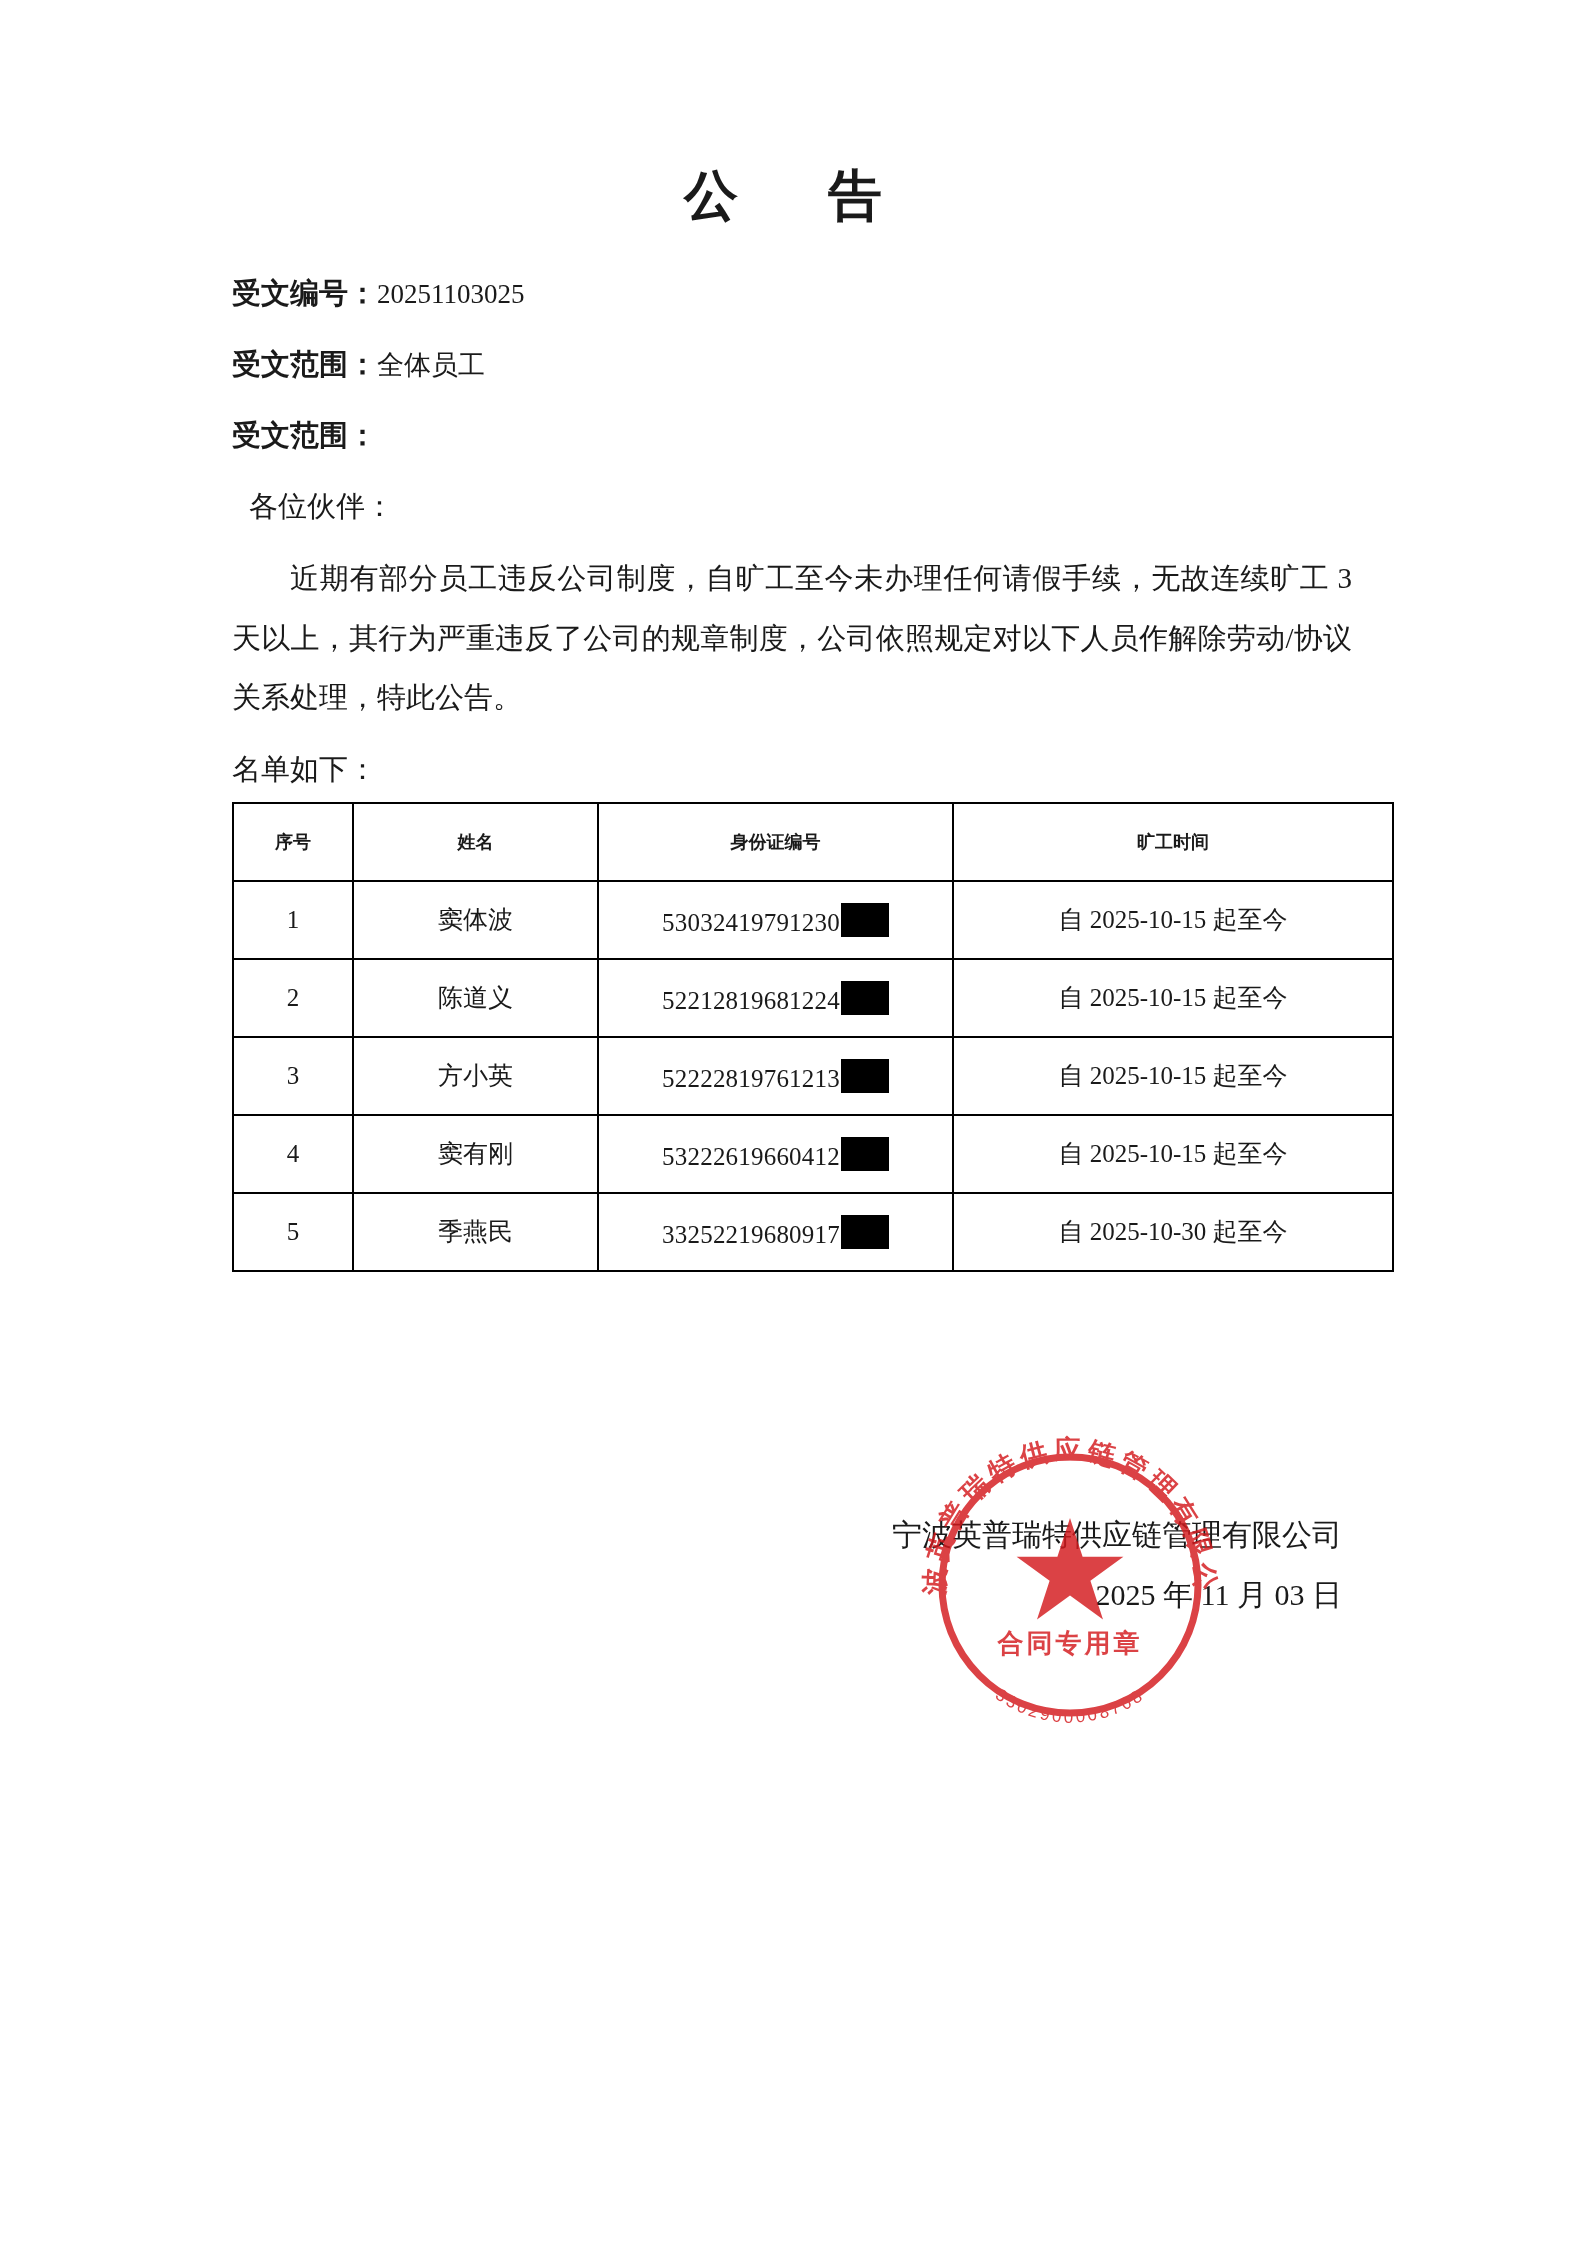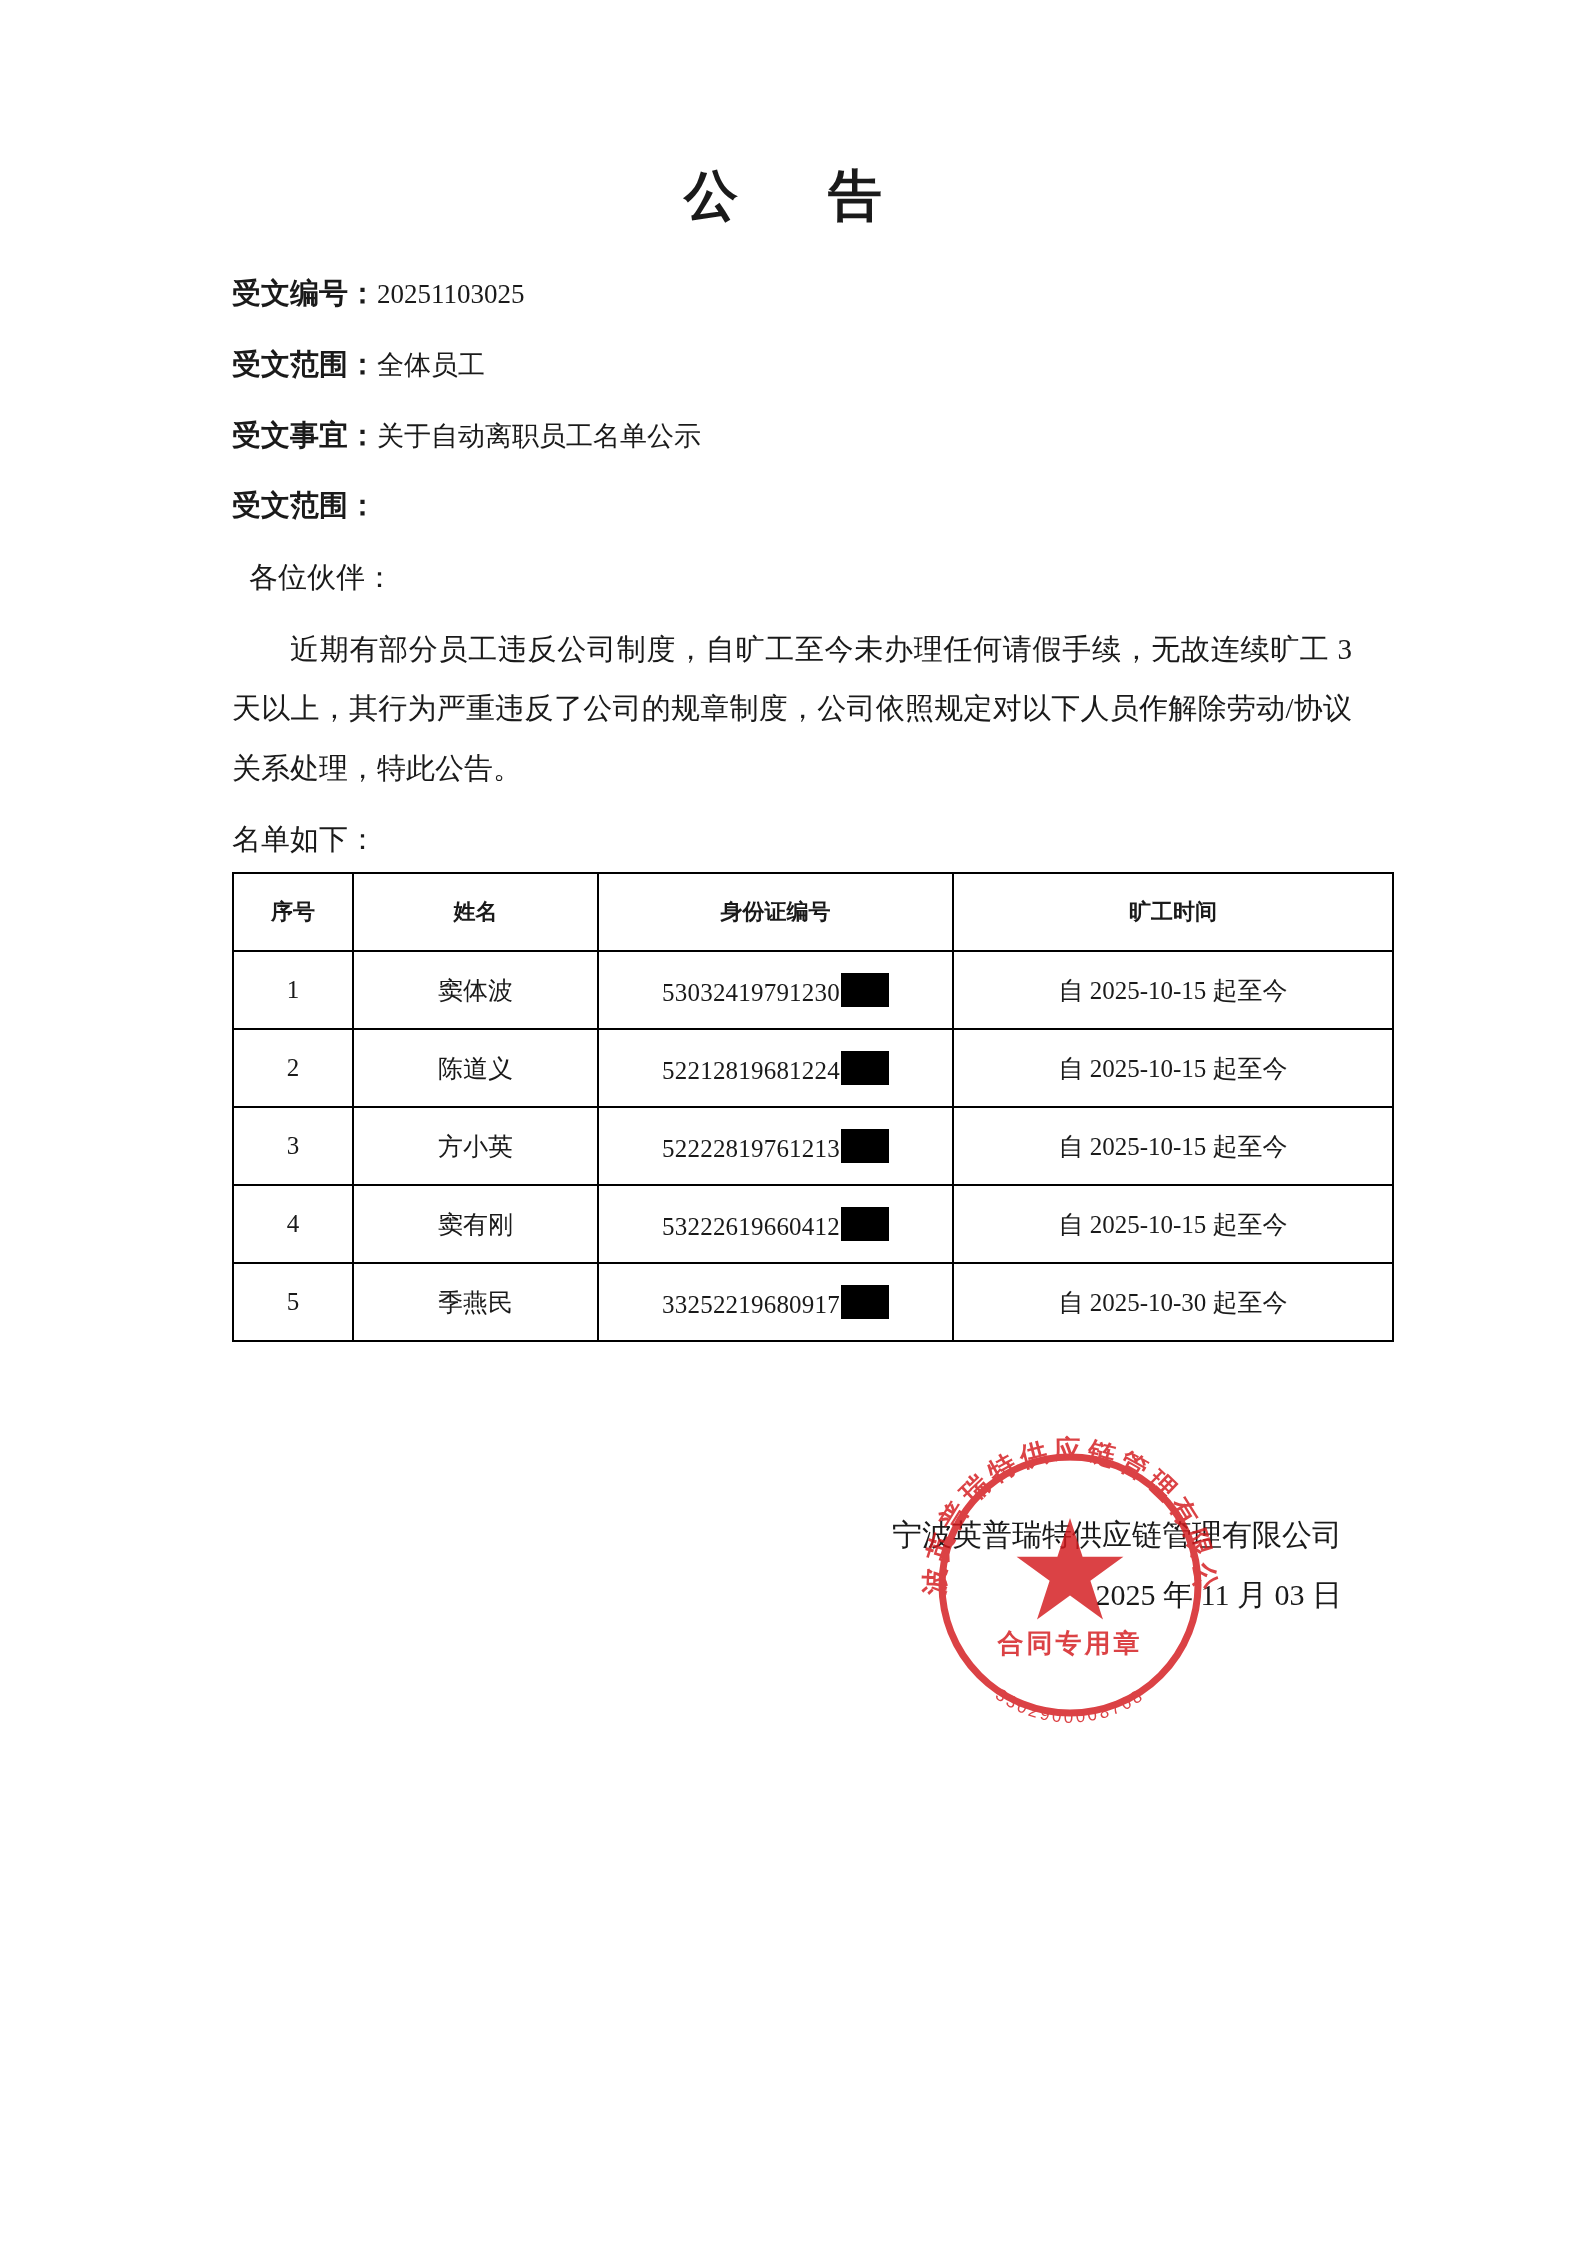--- a/index.html
+++ b/index.html
@@ -75,21 +75,21 @@
   table.roster td, table.roster th {
     border: 2px solid #000000;
     text-align: center;
     vertical-align: middle;
     height: 76px;
     padding: 0 4px;
     font-weight: normal;
   }
   table.roster th {
     font-weight: bold;
-    font-size: 22px;
+    font-size: 18px;
   }
   .col-idx { width: 110px; }
   .col-name { width: 235px; }
   .col-id { width: 345px; }
   .col-time { width: 430px; }
   .idnum {
     font-family: "Liberation Serif", "DejaVu Serif", serif;
     letter-spacing: 0.2px;
   }
   .redact {
@@ -141,23 +141,20 @@
     <div class="doc-title">公　告</div>
 
     <div class="field-row">
       <span class="field-label">受文编号：</span><span class="field-value">20251103025</span>
     </div>
 
     <div class="field-row">
       <span class="field-label">受文范围：</span><span class="field-value">全体员工</span>
     </div>
 
-    <div class="field-row">
-      <span class="field-label">受文事宜：</span><span class="field-value">关于自动离职员工名单公示</span>
-    </div>
 
     <div class="field-row">
       <span class="field-label">受文范围：</span><span class="field-value"></span>
     </div>
 
     <div class="salutation">各位伙伴：</div>
 
     <div class="body-para">近期有部分员工违反公司制度，自旷工至今未办理任何请假手续，无故连续旷工 3 天以上，其行为严重违反了公司的规章制度，公司依照规定对以下人员作解除劳动/协议关系处理，特此公告。</div>
 
     <div class="list-heading">名单如下：</div>

